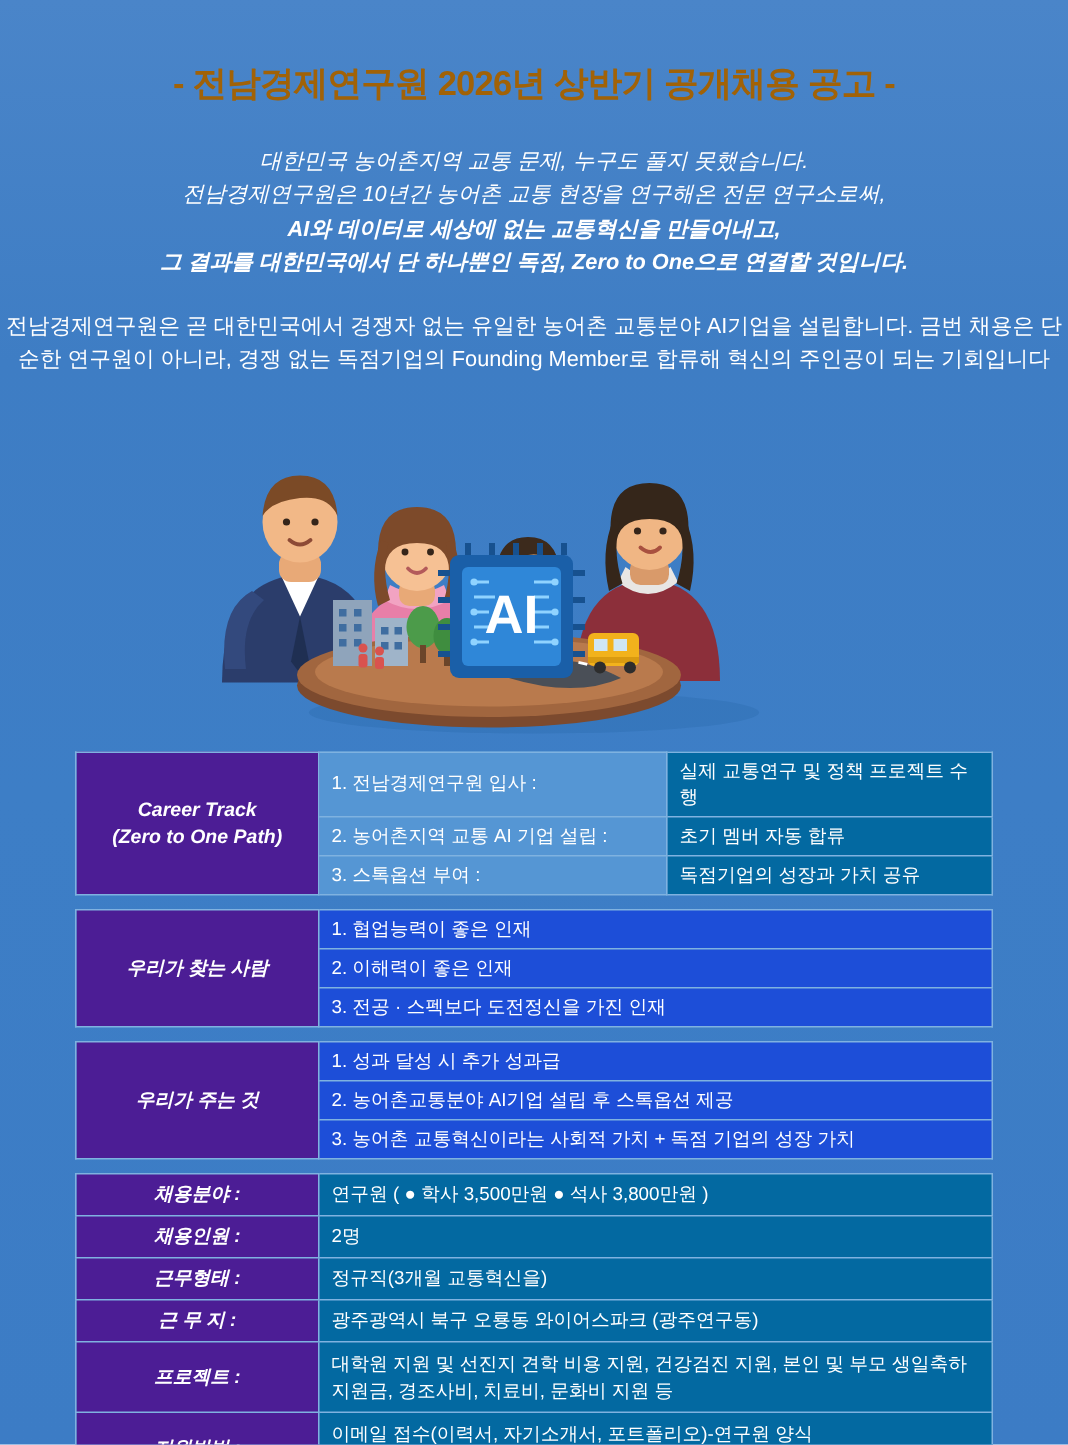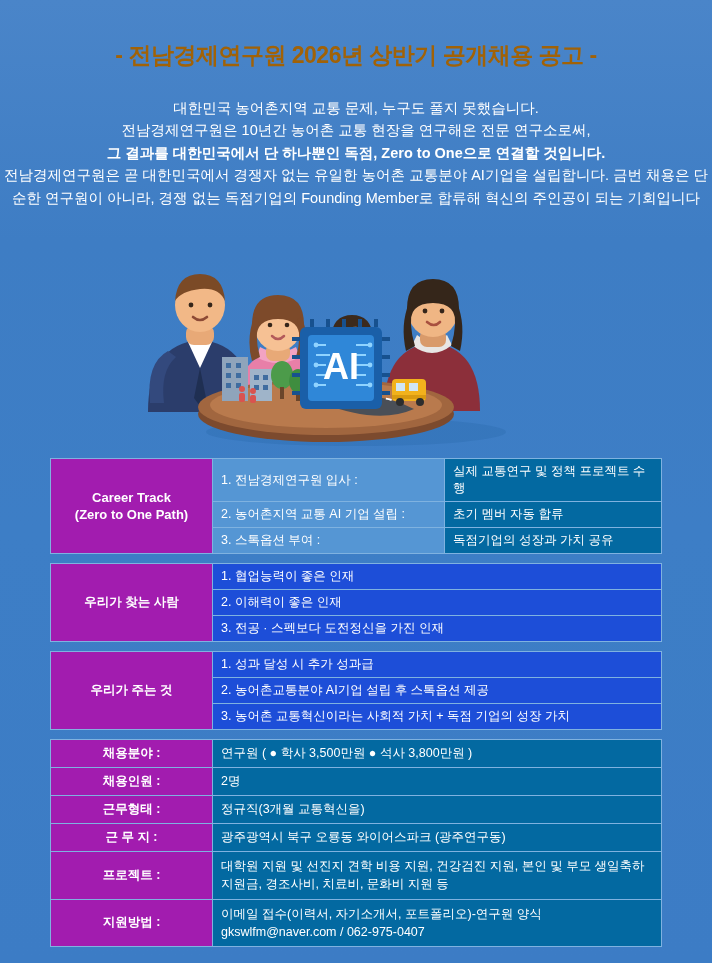--- a/index.html
+++ b/index.html
@@ -26,25 +26,27 @@
     padding-top: 40px;
   }
 
   
   .intro {
     text-align: center;
     margin-top: 26px;
     line-height: 1.55;
     font-size: 14.5px;
     color: #ffffff;
+    font-style: italic;
   }
   .intro .line { display: block; }
   .intro .bold { font-weight: bold; }
   .intro-2 {
     text-align: center;
+    margin-top: 20px;
     line-height: 1.55;
     font-size: 14.5px;
   }
 
   
   .illustration {
     width: 712px;
     height: 235px;
     position: relative;
     margin-top: 8px;
@@ -62,25 +64,26 @@
     table-layout: fixed;
   }
   td {
     border: 1px solid #7fb2e0;
     font-size: 12.5px;
     color: #ffffff;
     padding: 4px 8px;
     vertical-align: middle;
   }
   td.label {
-    background: #a21caf;
+    background: #4c1d95;
     text-align: center;
     font-weight: bold;
     width: 145px;
     line-height: 1.35;
+    font-style: italic;
   }
   td.mid {
     background: #5596d4;
     width: 215px;
   }
   td.val {
     background: #0369a1;
   }
   td.wide {
     background: #1d4ed8;
@@ -94,20 +97,21 @@
   .multiline { line-height: 1.45; margin-top: 35px; }
 </style>
 </head>
 <body>
 
 <div class="title">- 전남경제연구원 2026년 상반기 공개채용 공고 -</div>
 
 <div class="intro">
   <span class="line">대한민국 농어촌지역 교통 문제, 누구도 풀지 못했습니다.</span>
   <span class="line">전남경제연구원은 10년간 농어촌 교통 현장을 연구해온 전문 연구소로써,</span>
+  <span class="line bold">AI와 데이터로 세상에 없는 교통혁신을 만들어내고,</span>
   <span class="line bold">그 결과를 대한민국에서 단 하나뿐인 독점, Zero to One으로 연결할 것입니다.</span>
 </div>
 
 <div class="intro-2">
   <span class="line">전남경제연구원은 곧 대한민국에서 경쟁자 없는 유일한 농어촌 교통분야 AI기업을 설립합니다.</span>
   <span class="line">금번 채용은 단순한 연구원이 아니라, 경쟁 없는 독점기업의</span>
   <span class="line bold">Founding Member로 합류해 혁신의 주인공이 되는 기회입니다</span>
 </div>
 
 <div class="illustration">

